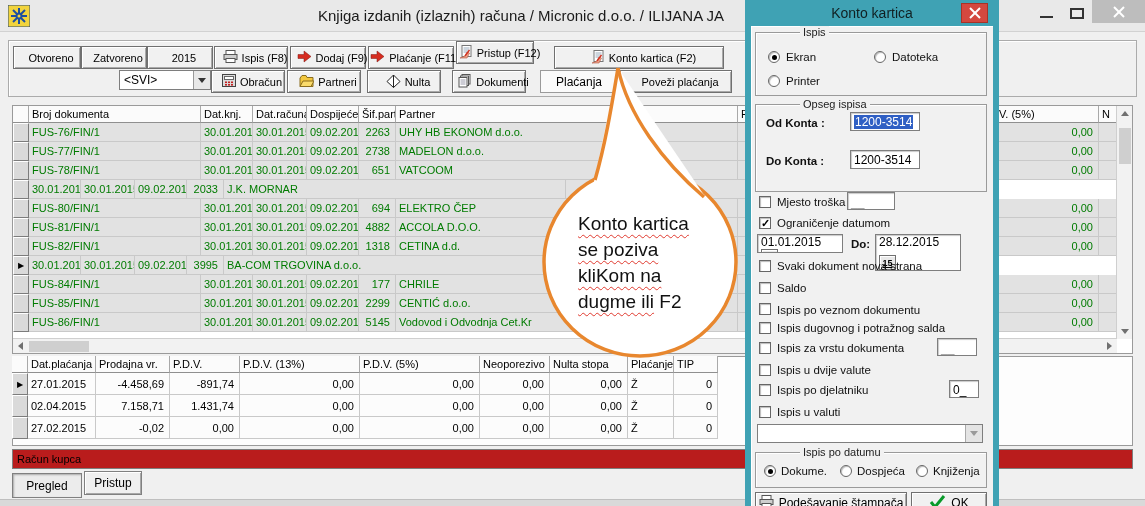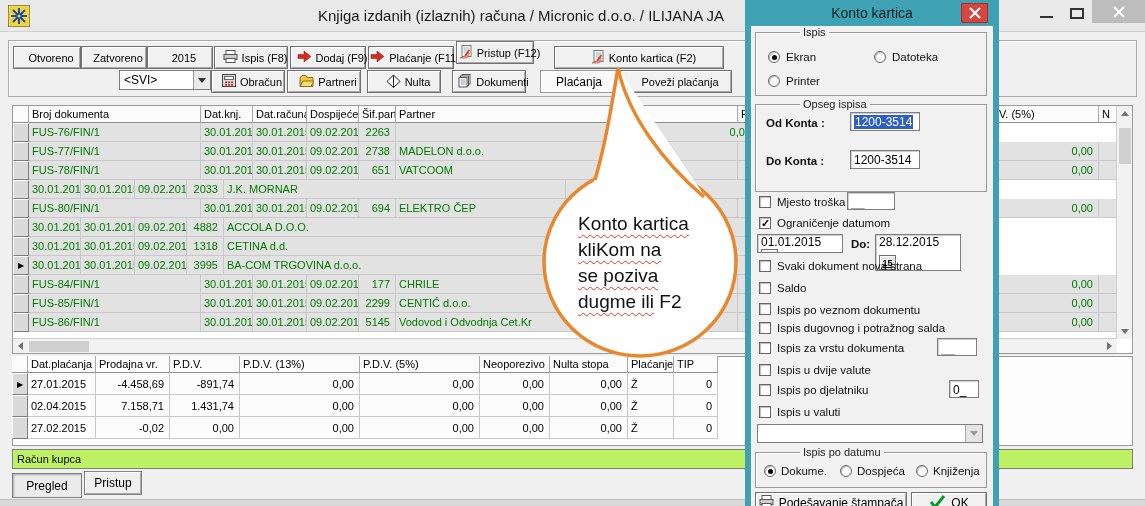--- a/index.html
+++ b/index.html
@@ -61,21 +61,21 @@
   .thumbv { position:absolute; left:2px; width:12px; background:#CFCFCF; }
   .thumbh { position:absolute; top:2px; height:11px; background:#CFCFCF; }
   .tu{width:0;height:0;border:4px solid transparent;border-bottom:5px solid #707070;margin-bottom:4px}
   .td{width:0;height:0;border:4px solid transparent;border-top:5px solid #707070;margin-top:4px}
   .tl{width:0;height:0;border:4px solid transparent;border-right:5px solid #707070;margin-right:4px}
   .tr{width:0;height:0;border:4px solid transparent;border-left:5px solid #707070;margin-left:4px}
 
   .gridbottom-bg { position:absolute; left:12px; top:356px; width:1121px; height:90px; background:#FDFDFD; border:1px solid #9a9a9a; }
   .gridbottom { position:absolute; left:12px; top:356px; width:707px; }
 
-  .notefield { position:absolute; left:12px; top:449px; width:1121px; height:20px; background:#bef264;
+  .notefield { position:absolute; left:12px; top:449px; width:1121px; height:20px; background:#b91c1c;
                border:1px solid #7E7E7E; font-size:11px; padding:3px 0 0 4px; color:#000; }
   .tab { position:absolute; height:25px; background:#F0F0F0; border:1px solid #808080;
          font-size:12px; display:flex; align-items:center; justify-content:center; }
   .tab.pressed { box-shadow:inset 1px 1px 2px #aaa; background:#ECECEC; }
   .tab.raised { box-shadow:inset 1px 1px 0 #fff, inset -1px -1px 0 #a8a8a8; }
   .statusstrip { position:absolute; left:0; top:499px; width:1145px; height:7px; background:#D9D9D9; border-top:1px solid #bfbfbf; }
 
   
   .callout-svg { position:absolute; left:0; top:0; z-index:30; pointer-events:none; }
   .callout-text { position:absolute; left:578px; top:211px; z-index:31; font-size:19px; line-height:26px; color:#111; }
@@ -263,20 +263,21 @@
     </div>
     <div>
 
         <div class="irow">
           <div class="cell selc ic0"></div>
           <div class="cell ic1">FUS-76/FIN/1</div>
           <div class="cell ic2">30.01.2015</div>
           <div class="cell ic3">30.01.2015</div>
           <div class="cell ic4">09.02.2015</div>
           <div class="cell ic5 num">2263</div>
+          <div class="cell ic6">UHY HB EKONOM d.o.o.</div>
           <div class="cell ic7"></div>
           <div class="cell ic8 num">0,00</div>
           <div class="cell ic9"></div>
         </div>
 
         <div class="irow">
           <div class="cell selc ic0"></div>
           <div class="cell ic1">FUS-77/FIN/1</div>
           <div class="cell ic2">30.01.2015</div>
           <div class="cell ic3">30.01.2015</div>
@@ -321,32 +322,34 @@
           <div class="cell ic4">09.02.2015</div>
           <div class="cell ic5 num">694</div>
           <div class="cell ic6">ELEKTRO ČEP</div>
           <div class="cell ic7"></div>
           <div class="cell ic8 num">0,00</div>
           <div class="cell ic9"></div>
         </div>
 
         <div class="irow">
           <div class="cell selc ic0"></div>
+          <div class="cell ic1">FUS-81/FIN/1</div>
           <div class="cell ic2">30.01.2015</div>
           <div class="cell ic3">30.01.2015</div>
           <div class="cell ic4">09.02.2015</div>
           <div class="cell ic5 num">4882</div>
           <div class="cell ic6">ACCOLA D.O.O.</div>
           <div class="cell ic7"></div>
           <div class="cell ic8 num">0,00</div>
           <div class="cell ic9"></div>
         </div>
 
         <div class="irow">
           <div class="cell selc ic0"></div>
+          <div class="cell ic1">FUS-82/FIN/1</div>
           <div class="cell ic2">30.01.2015</div>
           <div class="cell ic3">30.01.2015</div>
           <div class="cell ic4">09.02.2015</div>
           <div class="cell ic5 num">1318</div>
           <div class="cell ic6">CETINA d.d.</div>
           <div class="cell ic7"></div>
           <div class="cell ic8 num">0,00</div>
           <div class="cell ic9"></div>
         </div>
 
@@ -488,22 +491,22 @@
   <div class="statusstrip"></div>
 
   <svg class="callout-svg" width="1145" height="506">
     <ellipse cx="640" cy="262" rx="96" ry="94" fill="#fff" stroke="#E8872E" stroke-width="3.5"></ellipse>
     <polygon points="618,68 594,182 640,214 706,198" fill="#fff"></polygon>
     <path d="M618 68 C611 110 605 145 595 180" fill="none" stroke="#E8872E" stroke-width="3.5"></path>
     <path d="M618 68 C628 115 663 162 704 197" fill="none" stroke="#E8872E" stroke-width="3.5"></path>
   </svg>
   <div class="callout-text">
     <div class="wavy">Konto kartica</div>
+    <div class="wavy">se poziva</div>
     <div class="wavy">kliKom na</div>
-    <div class="wavy">se poziva</div>
     <div><span class="wavy">dugme ili</span><span> F2</span></div>
   </div>
 
   <div class="dlg">
     <div class="dlg-title">
       <span>Konto kartica</span>
     </div>
     <div class="dlg-close">
       <svg width="12" height="12">
           <g stroke="#fff" stroke-width="2">

